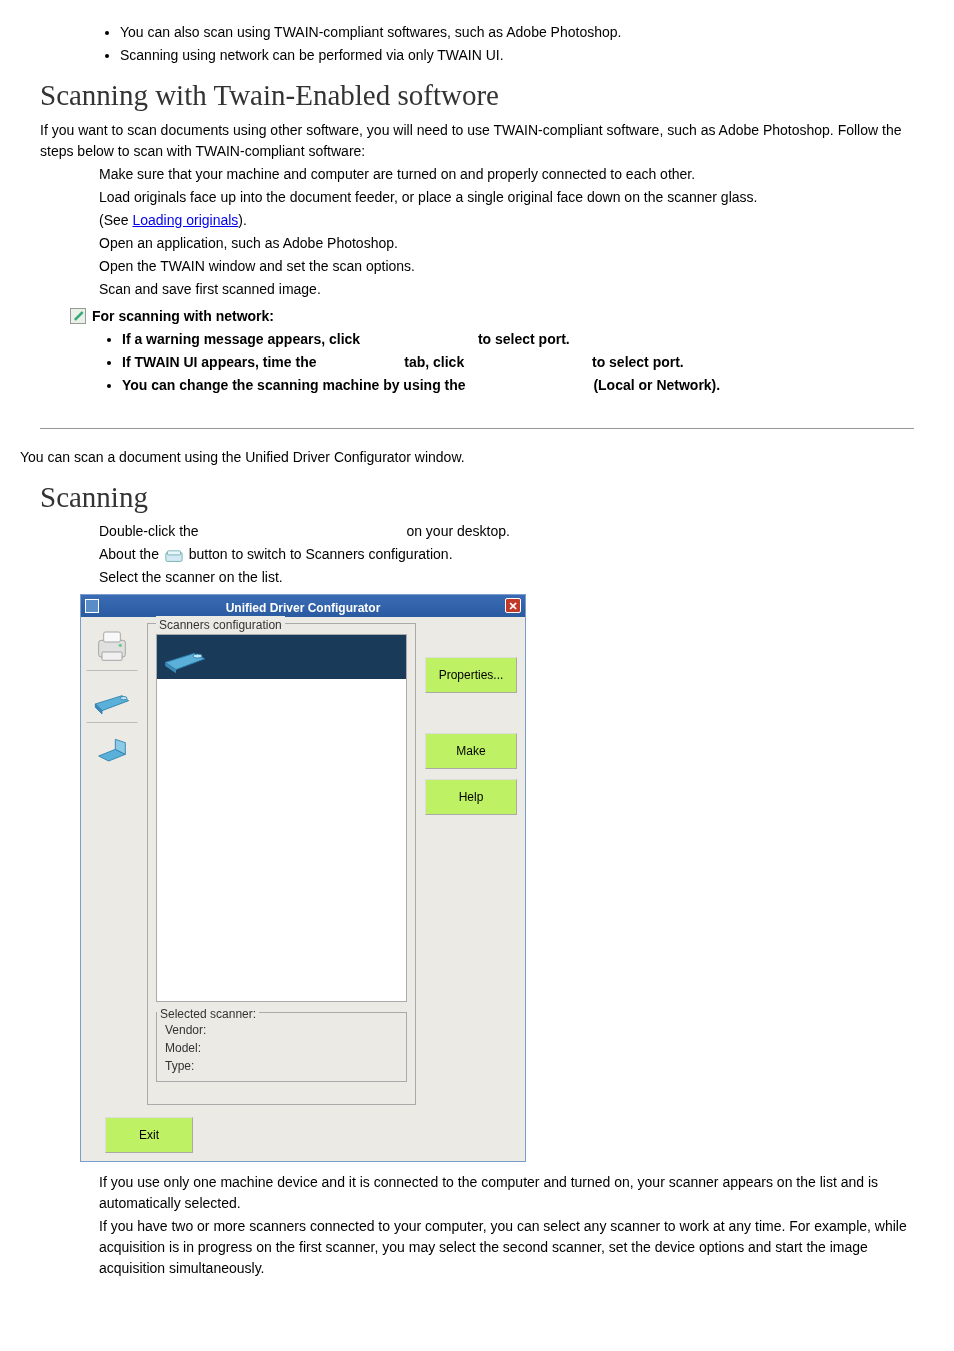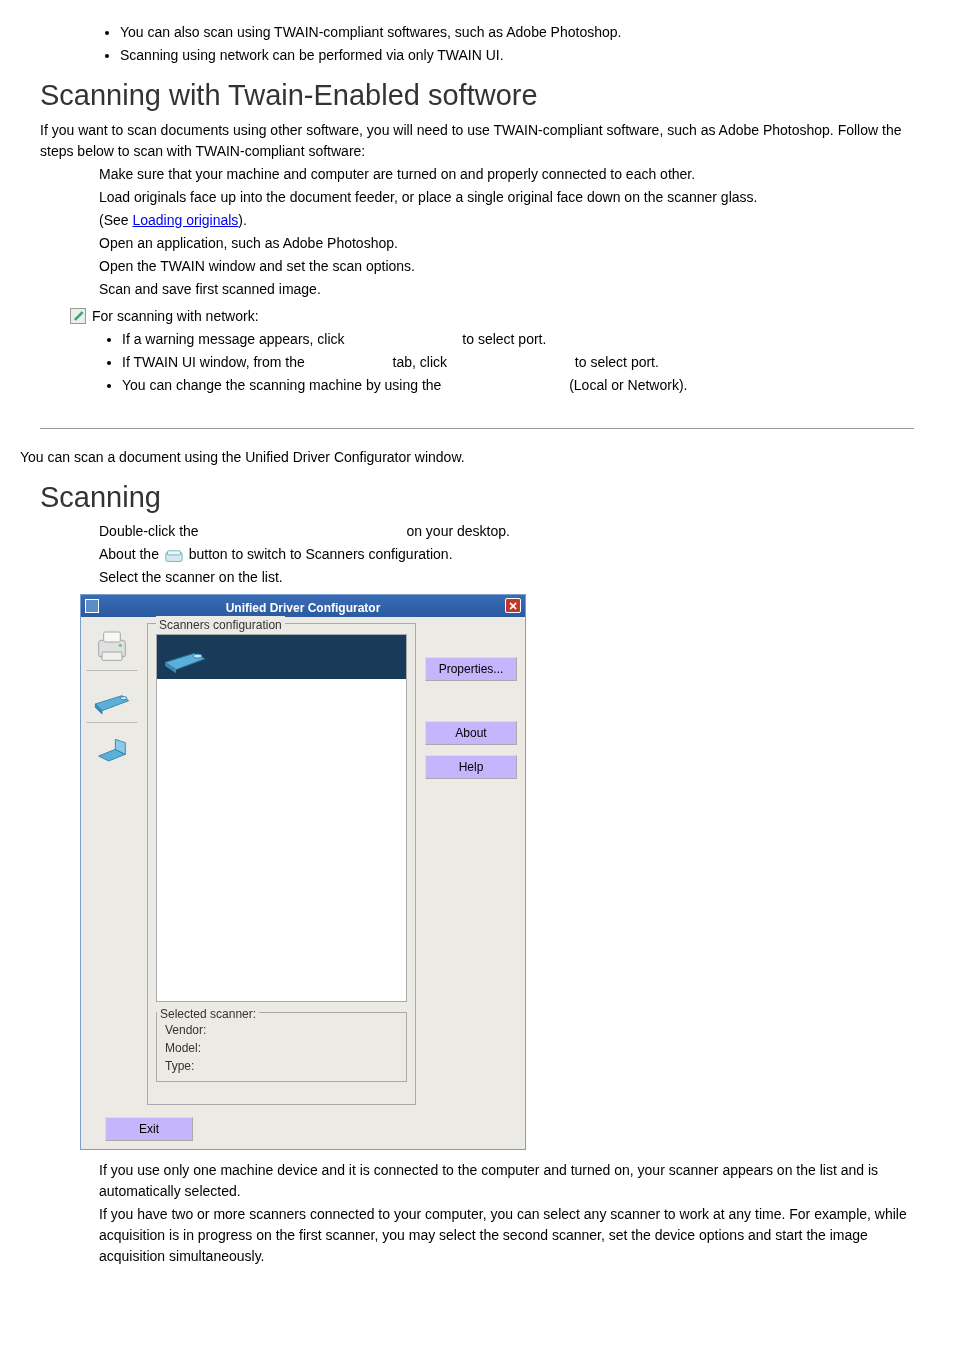--- a/index.html
+++ b/index.html
@@ -8,30 +8,30 @@
       font-size: 14px;
       color: #000;
       background: #fff;
       width: 954px;
       padding: 20px 40px 40px 40px;
       line-height: 1.5;
     }
     ul.simple { list-style: disc; padding-left: 40px; margin-left: 40px; }
     ul.simple li { margin: 2px 0; }
     h2 {
-      font-family: Liberation Sans, sans-serif;
+      font-family: Liberation Serif, serif;
       font-size: 29px;
       font-weight: normal;
       color: #333;
       margin: 8px 0 2px 0;
     }
     p { margin: 2px 0; }
     .indented { margin-left: 59px; }
     a { color: #0000EE; text-decoration: underline; }
-    .note-row { display: flex; align-items: flex-start; margin-left: 30px; margin-top: 6px; }
+    .note-row { display: flex; align-items: flex-start; margin-left: 30px; margin-top: 6px; font-weight: bold; }
     .note-icon {
       width: 16px; height: 16px;
       background: #e8f0e8;
       border: 1px solid #999;
       display: flex; align-items: center; justify-content: center;
       font-size: 10px; color: #2a5;
       margin-right: 6px; margin-top: 2px;
       flex-shrink: 0;
     }
     .note-icon svg { width: 12px; height: 12px; }
@@ -149,25 +149,25 @@
       padding: 0 3px;
     }
     .right-buttons {
       width: 92px;
       display: flex;
       flex-direction: column;
       gap: 0;
       padding-top: 34px;
     }
     .win-btn {
-      background: #c4b5fd;
+      background: #bef264;
       border: 1px solid #aaa;
       border-top-color: #ddd; border-left-color: #ddd;
       font-size: 12px;
-      height: 24px;
+      height: 36px;
       margin-bottom: 10px;
       cursor: pointer;
       font-family: Tahoma, sans-serif;
     }
     .win-btn.about-gap { margin-top: 30px; }
     .config-footer {
       background: #eceae5;
       display: flex;
       justify-content: flex-start;
       padding: 6px 8px 8px 24px;
@@ -208,21 +208,21 @@
   </span>
   <div style="flex:1">
     <span>For scanning with network:</span>
     <ul class="simple" style="margin-left:0; padding-left:30px;">
       <li>
         <span>If a warning message appears, click </span>
         <span style="display:inline-block;width:110px"></span>
         <span> to select port.</span>
       </li>
       <li>
-        <span>If TWAIN UI window, from the </span>
+        <span>If TWAIN UI appears, time the </span>
         <span style="display:inline-block;width:80px"></span>
         <span> tab, click </span>
         <span style="display:inline-block;width:120px"></span>
         <span> to select port.</span>
       </li>
       <li>
         <span>You can change the scanning machine by using the </span>
         <span style="display:inline-block;width:120px"></span>
         <span> (Local or Network).</span>
       </li>
@@ -297,21 +297,21 @@
         </div>
         <div class="selected-box">
           <span class="selected-title">Selected scanner:</span>
           <div>Vendor:</div>
           <div>Model:</div>
           <div>Type:</div>
         </div>
       </div>
       <div class="right-buttons">
         <button class="win-btn">Properties...</button>
-        <button class="win-btn about-gap">About</button>
+        <button class="win-btn about-gap">Make</button>
         <button class="win-btn">Help</button>
       </div>
     </div>
   </div>
   <div class="config-footer">
     <button class="win-btn">Exit</button>
   </div>
 </div>
 
 <p class="indented">If you use only one machine device and it is connected to the computer and turned on, your scanner appears on the list and is automatically selected.</p>

